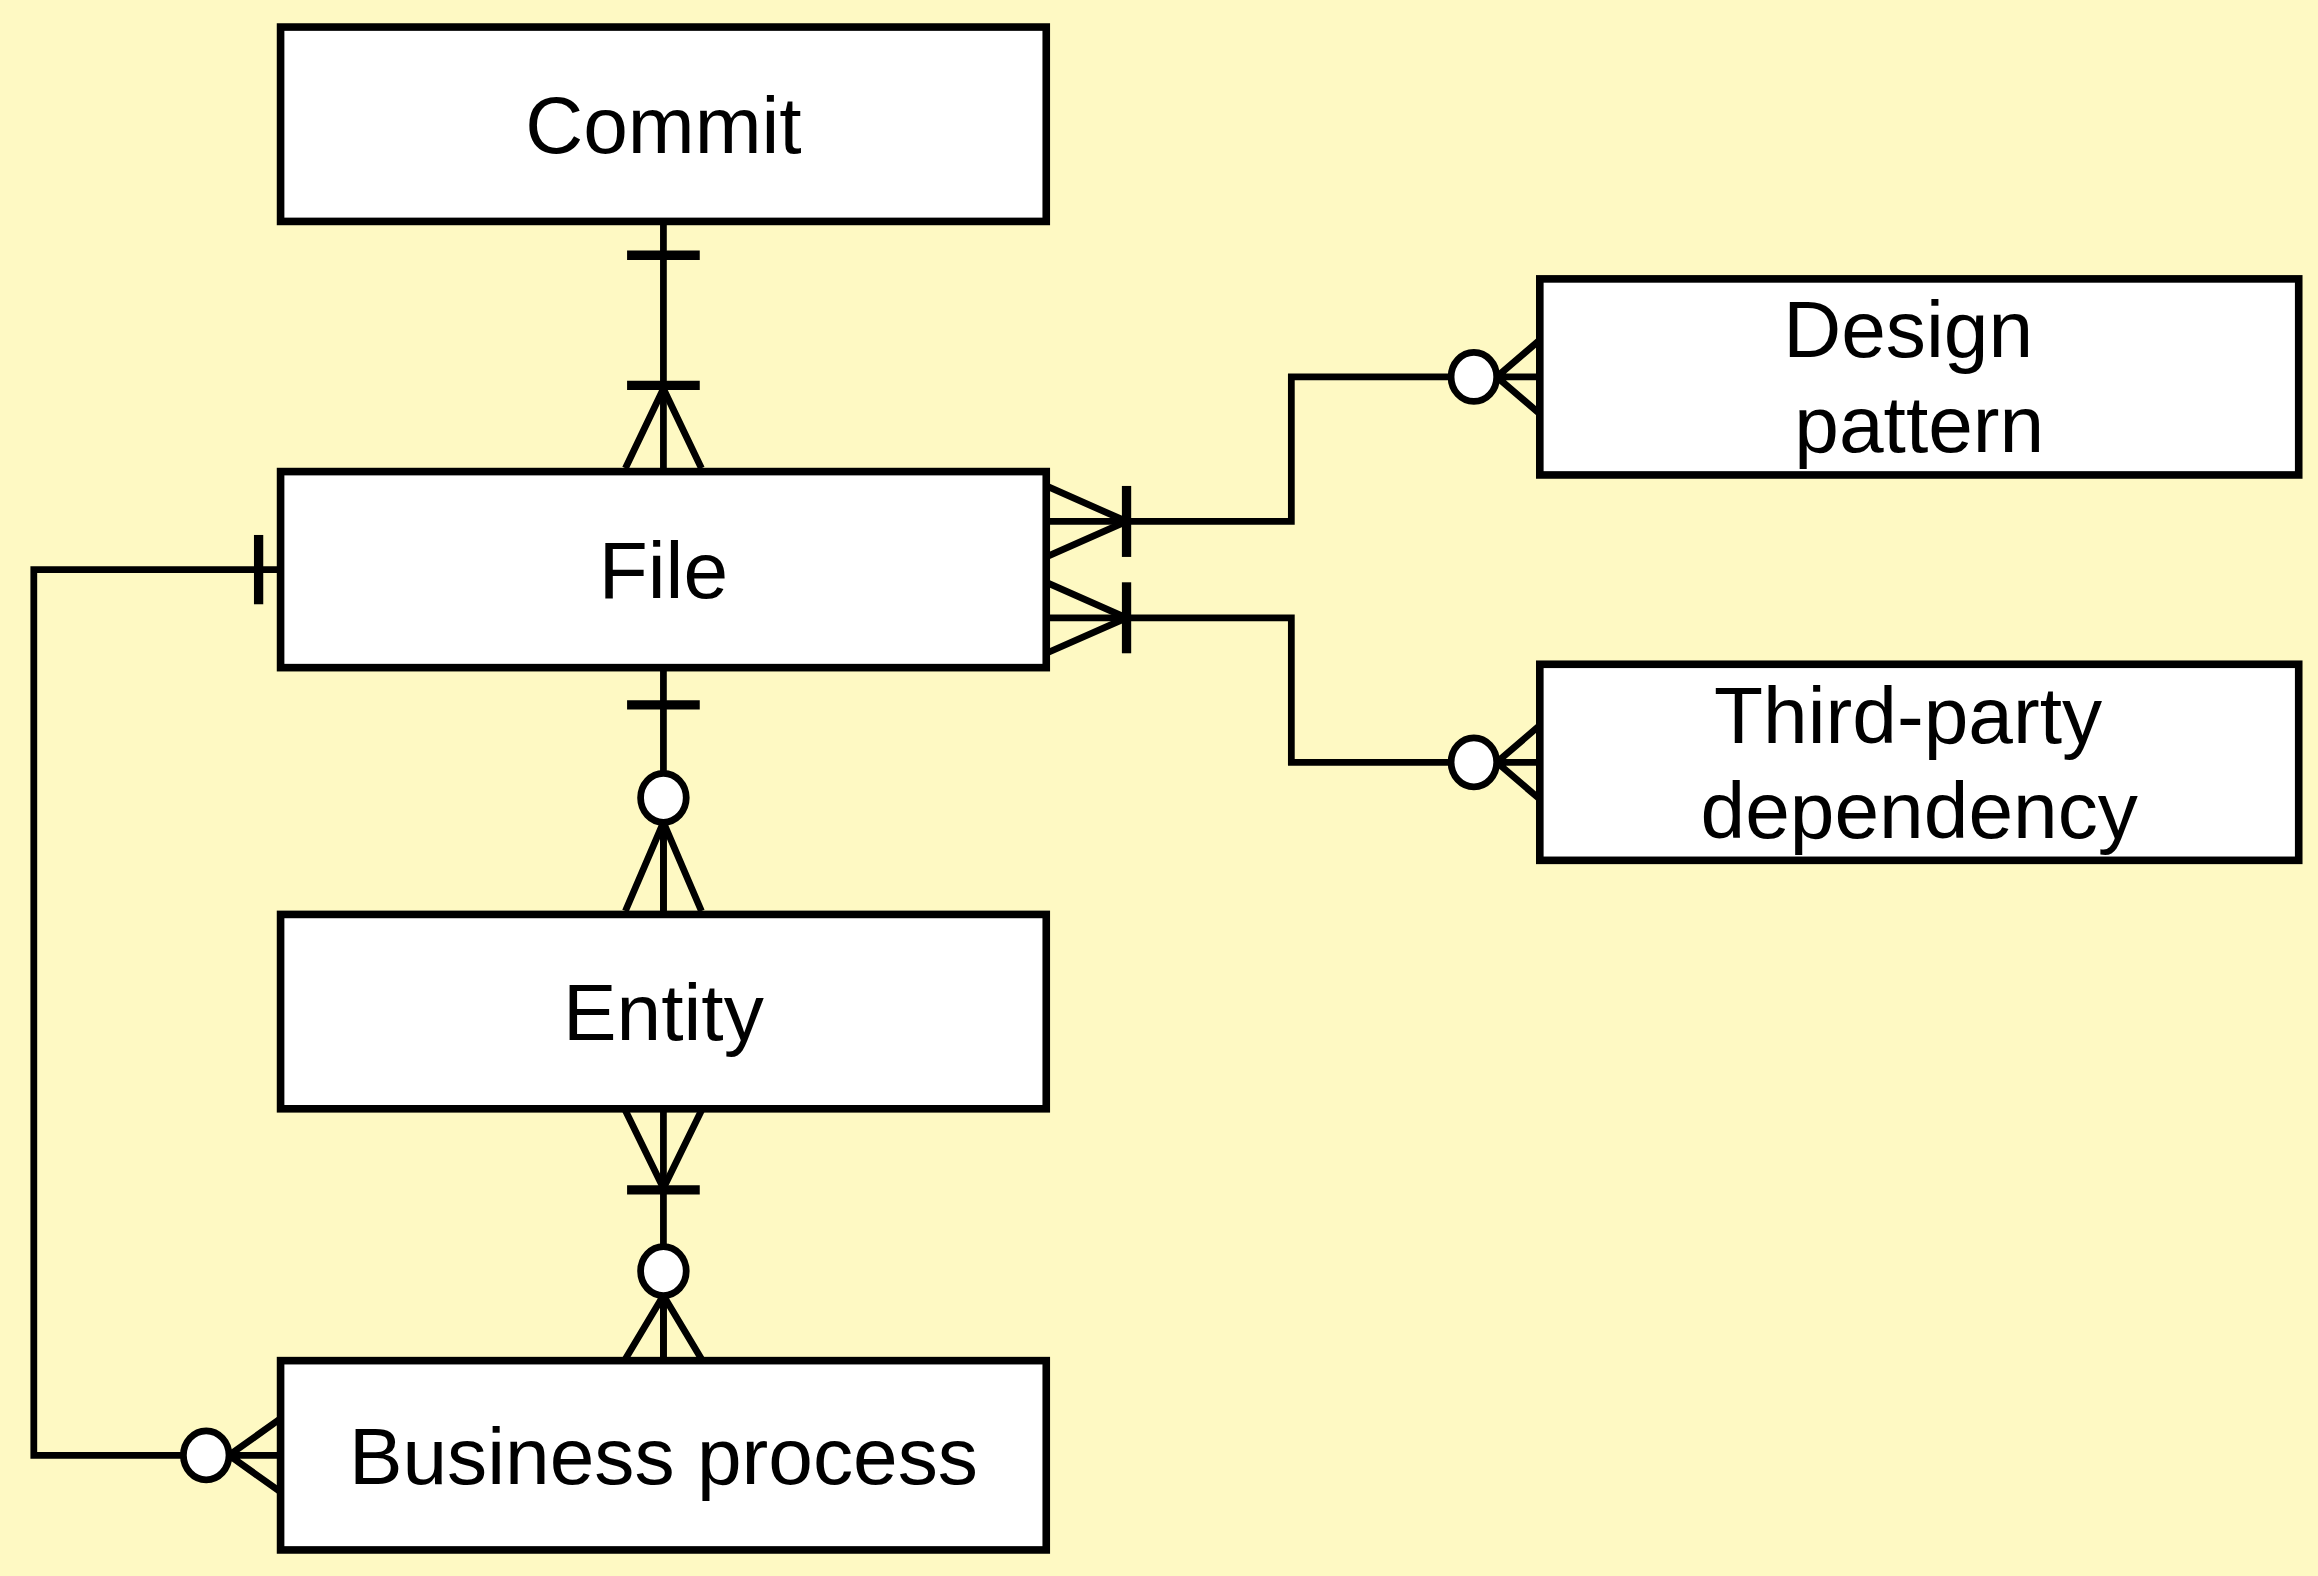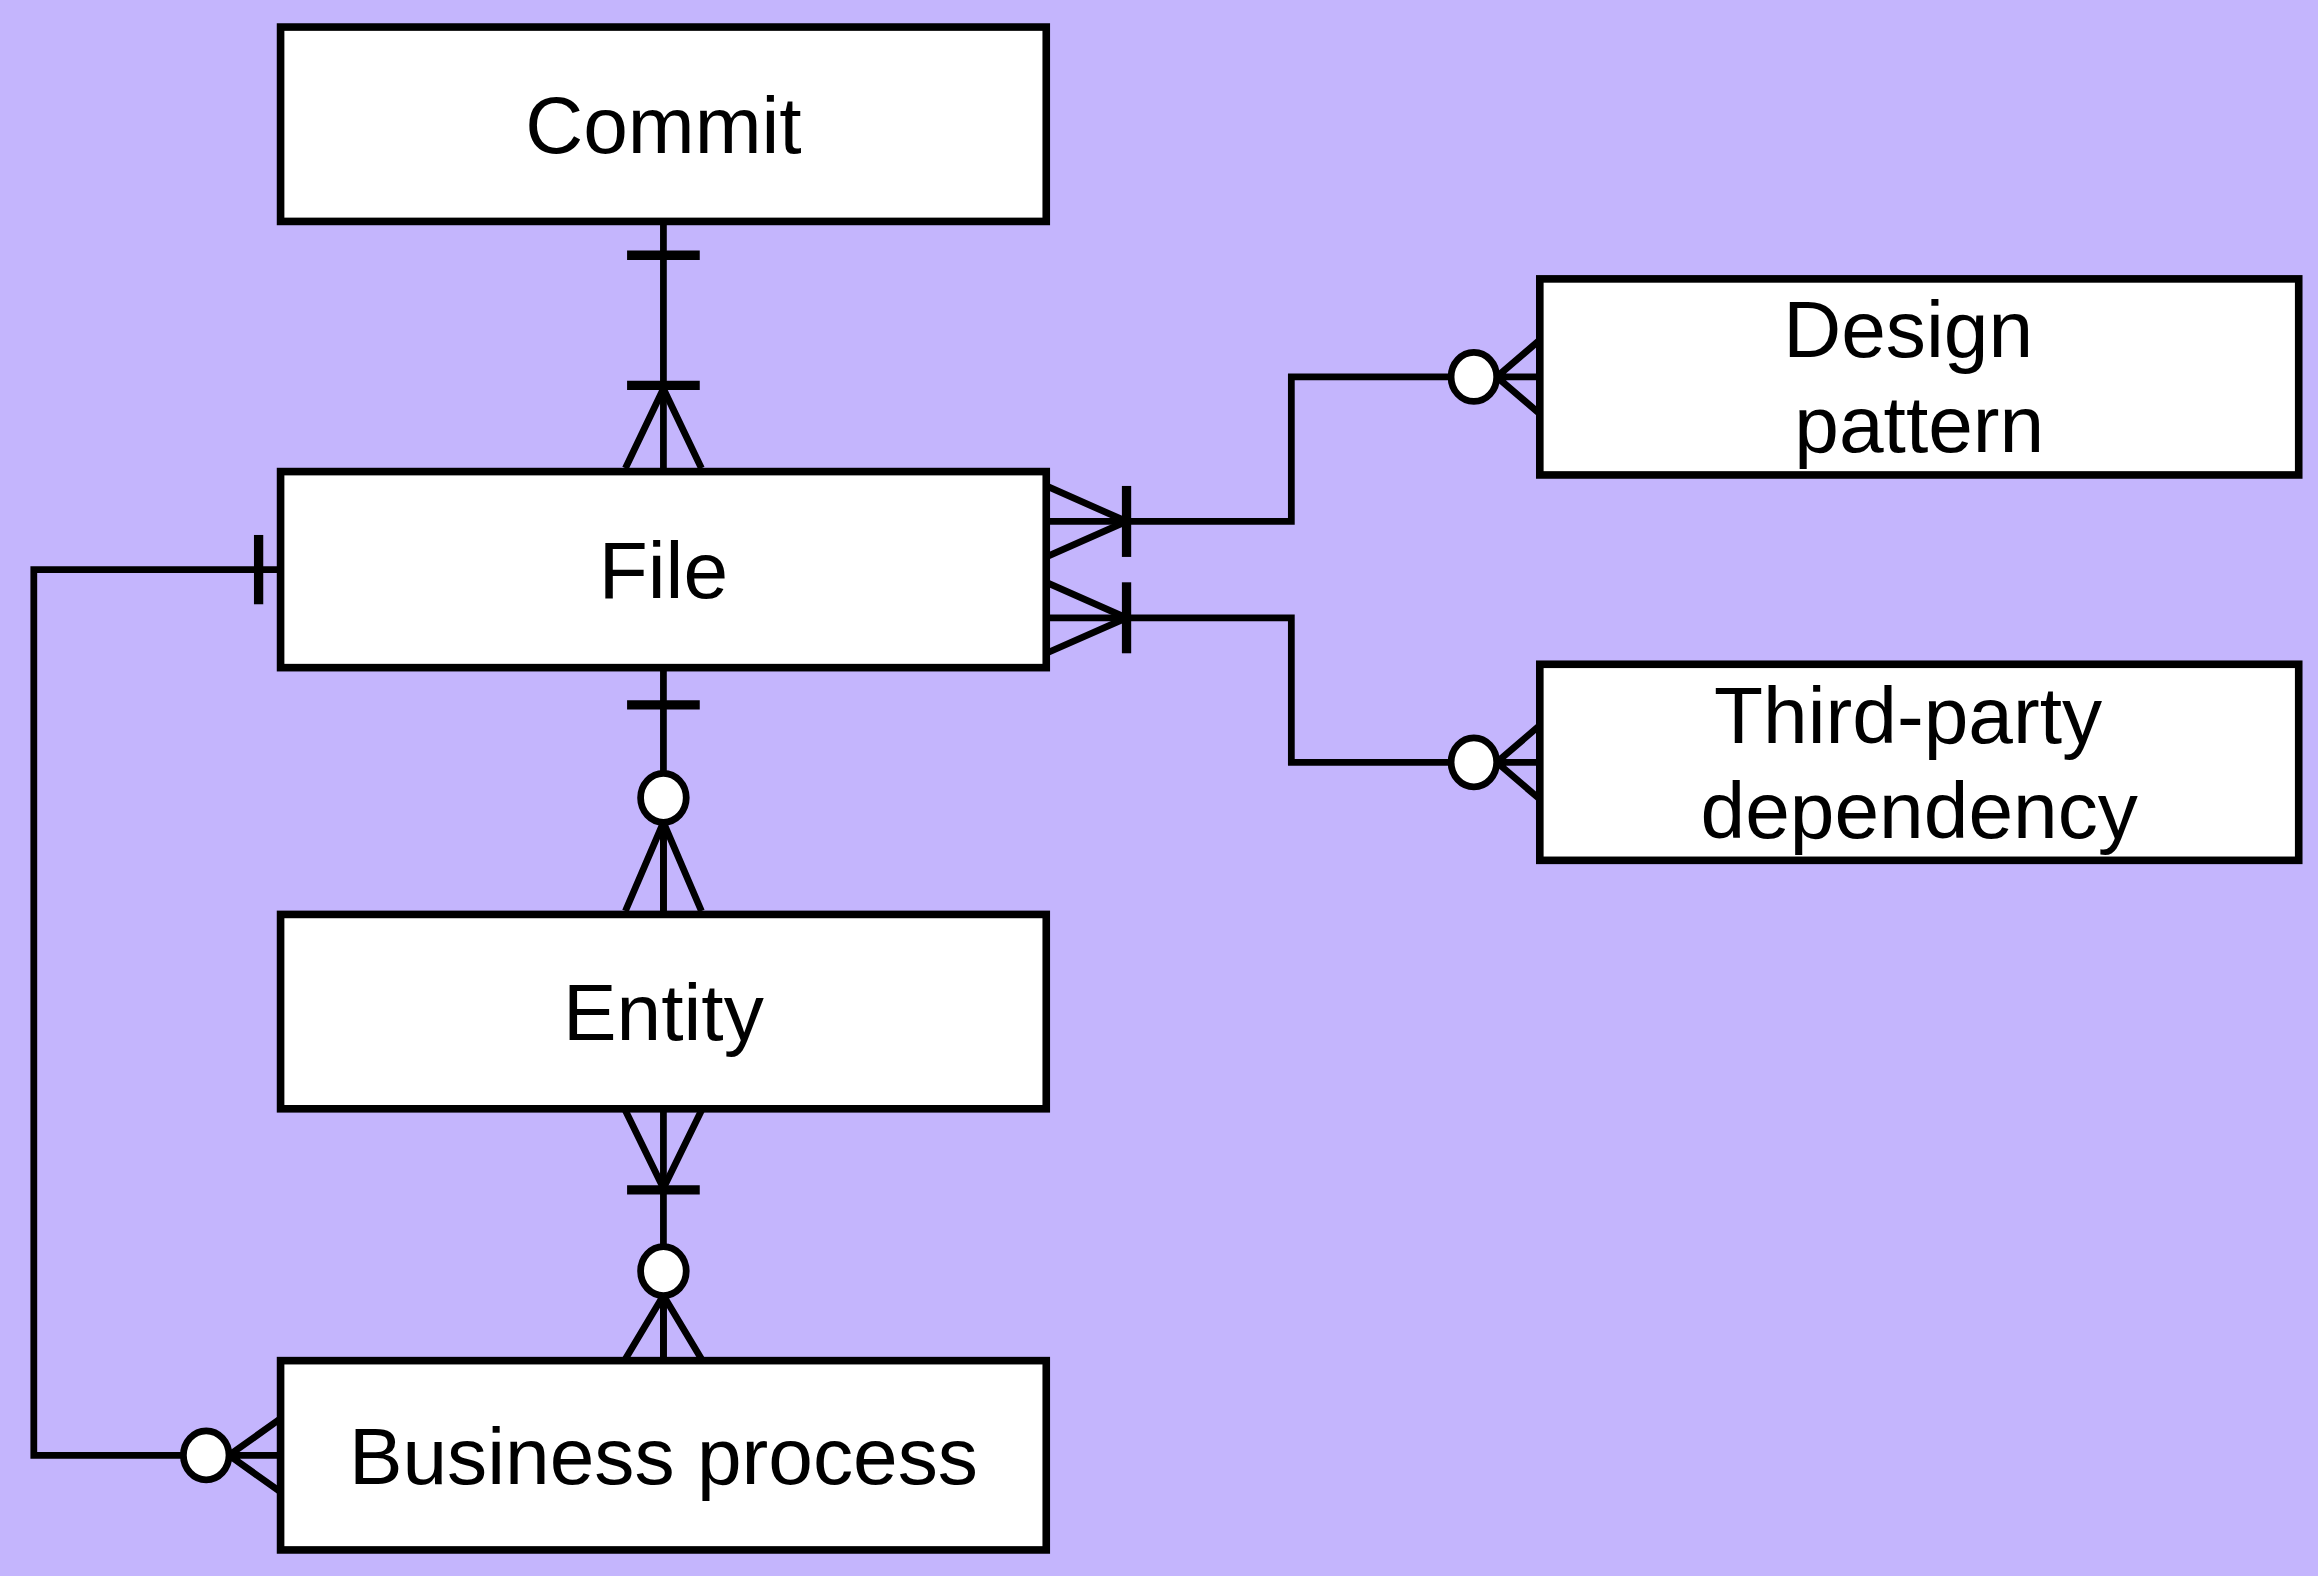--- a/index.html
+++ b/index.html
@@ -3,21 +3,21 @@
 <meta charset="utf-8">
 <style>
   html, body {
     margin: 0;
     padding: 0;
     background: #ffffff;
   }
   .diagram-page {
     width: 2319px;
     height: 1577px;
-    background: #c4b5fd;
+    background: #fef9c3;
     position: relative;
   }
   svg.erd {
     display: block;
     width: 2319px;
     height: 1577px;
   }
   .entity-rect {
     fill: #ffffff;
     stroke: #000000;

